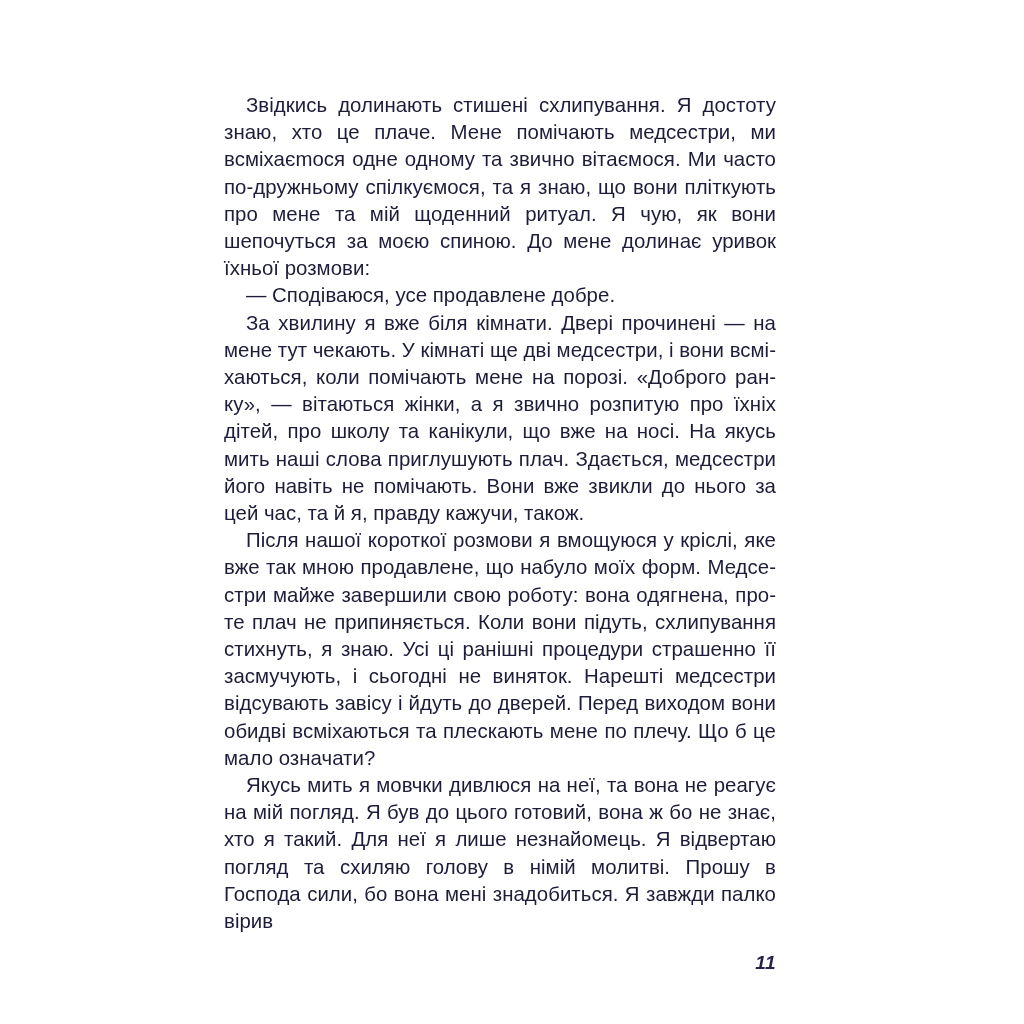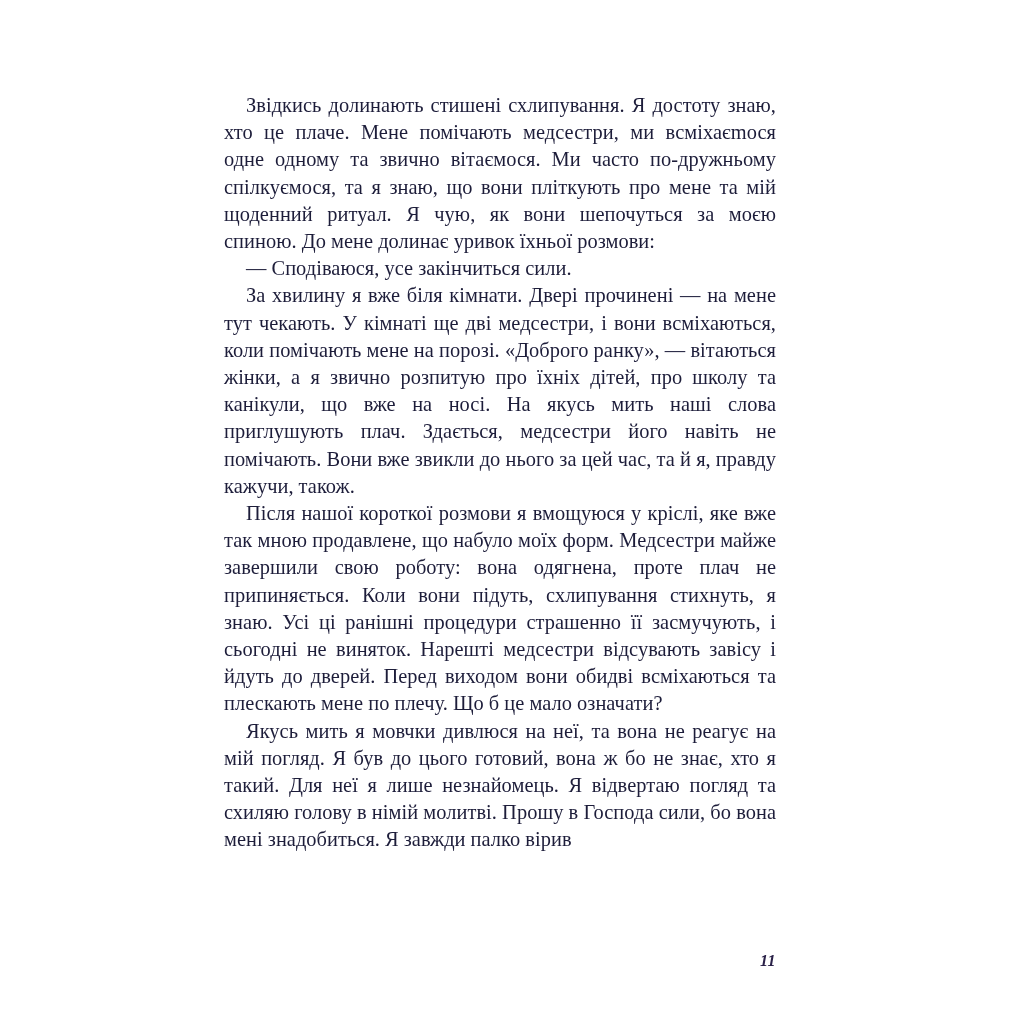--- a/index.html
+++ b/index.html
@@ -8,21 +8,21 @@
     padding: 0;
     background: #ffffff;
   }
 
   .page {
     position: relative;
     width: 836px;
     height: 1024px;
     background: #ffffff;
     overflow: hidden;
-    font-family: Liberation Serif, serif;
+    font-family: Liberation Sans, sans-serif;
   }
 
   .text-block {
     position: absolute;
     left: 224px;
     top: 92px;
     width: 552px;
   }
 
   .para {
@@ -47,35 +47,35 @@
   .para.continues {
     text-align: justify;
   }
 
   .page-number {
     position: absolute;
     left: 0;
     top: 952px;
     width: 776px;
     text-align: right;
-    font-size: 16px;
+    font-size: 19px;
     font-style: italic;
     font-weight: 700;
     color: #2a2148;
     letter-spacing: 0.5px;
   }
 </style>
 </head>
 <body>
 
 <div class="page">
 
   <div class="text-block">
     <p class="para">Звідкись долинають стишені схлипування. Я достоту знаю, хто це плаче. Мене помічають медсестри, ми всміхає­mося одне одному та звично вітаємося. Ми часто по-друж­ньому спілкуємося, та я знаю, що вони пліткують про мене та мій щоденний ритуал. Я чую, як вони шепочуться за моєю спиною. До мене долинає уривок їхньої розмови:</p>
-    <p class="para dialogue">— Сподіваюся, усе закінчиться сили.</p>
+    <p class="para dialogue">— Сподіваюся, усе продавлене добре.</p>
     <p class="para">За хвилину я вже біля кімнати. Двері прочинені — на мене тут чекають. У кімнаті ще дві медсестри, і вони всмі­хаються, коли помічають мене на порозі. «Доброго ран­ку», — вітаються жінки, а я звично розпитую про їхніх дітей, про школу та канікули, що вже на носі. На якусь мить наші слова приглушують плач. Здається, медсестри його навіть не помічають. Вони вже звикли до нього за цей час, та й я, правду кажучи, також.</p>
     <p class="para">Після нашої короткої розмови я вмощуюся у кріслі, яке вже так мною продавлене, що набуло моїх форм. Медсе­стри майже завершили свою роботу: вона одягнена, про­те плач не припиняється. Коли вони підуть, схлипування стихнуть, я знаю. Усі ці ранішні процедури страшенно її засмучують, і сьогодні не виняток. Нарешті медсестри відсувають завісу і йдуть до дверей. Перед виходом вони обидві всміхаються та плескають мене по плечу. Що б це мало означати?</p>
     <p class="para continues">Якусь мить я мовчки дивлюся на неї, та вона не реагує на мій погляд. Я був до цього готовий, вона ж бо не знає, хто я такий. Для неї я лише незнайомець. Я відвертаю погляд та схиляю голову в німій молитві. Прошу в Господа сили, бо вона мені знадобиться. Я завжди палко вірив</p>
   </div>
 
   <div class="page-number">11</div>
 
 </div>
 
 </body></html>

